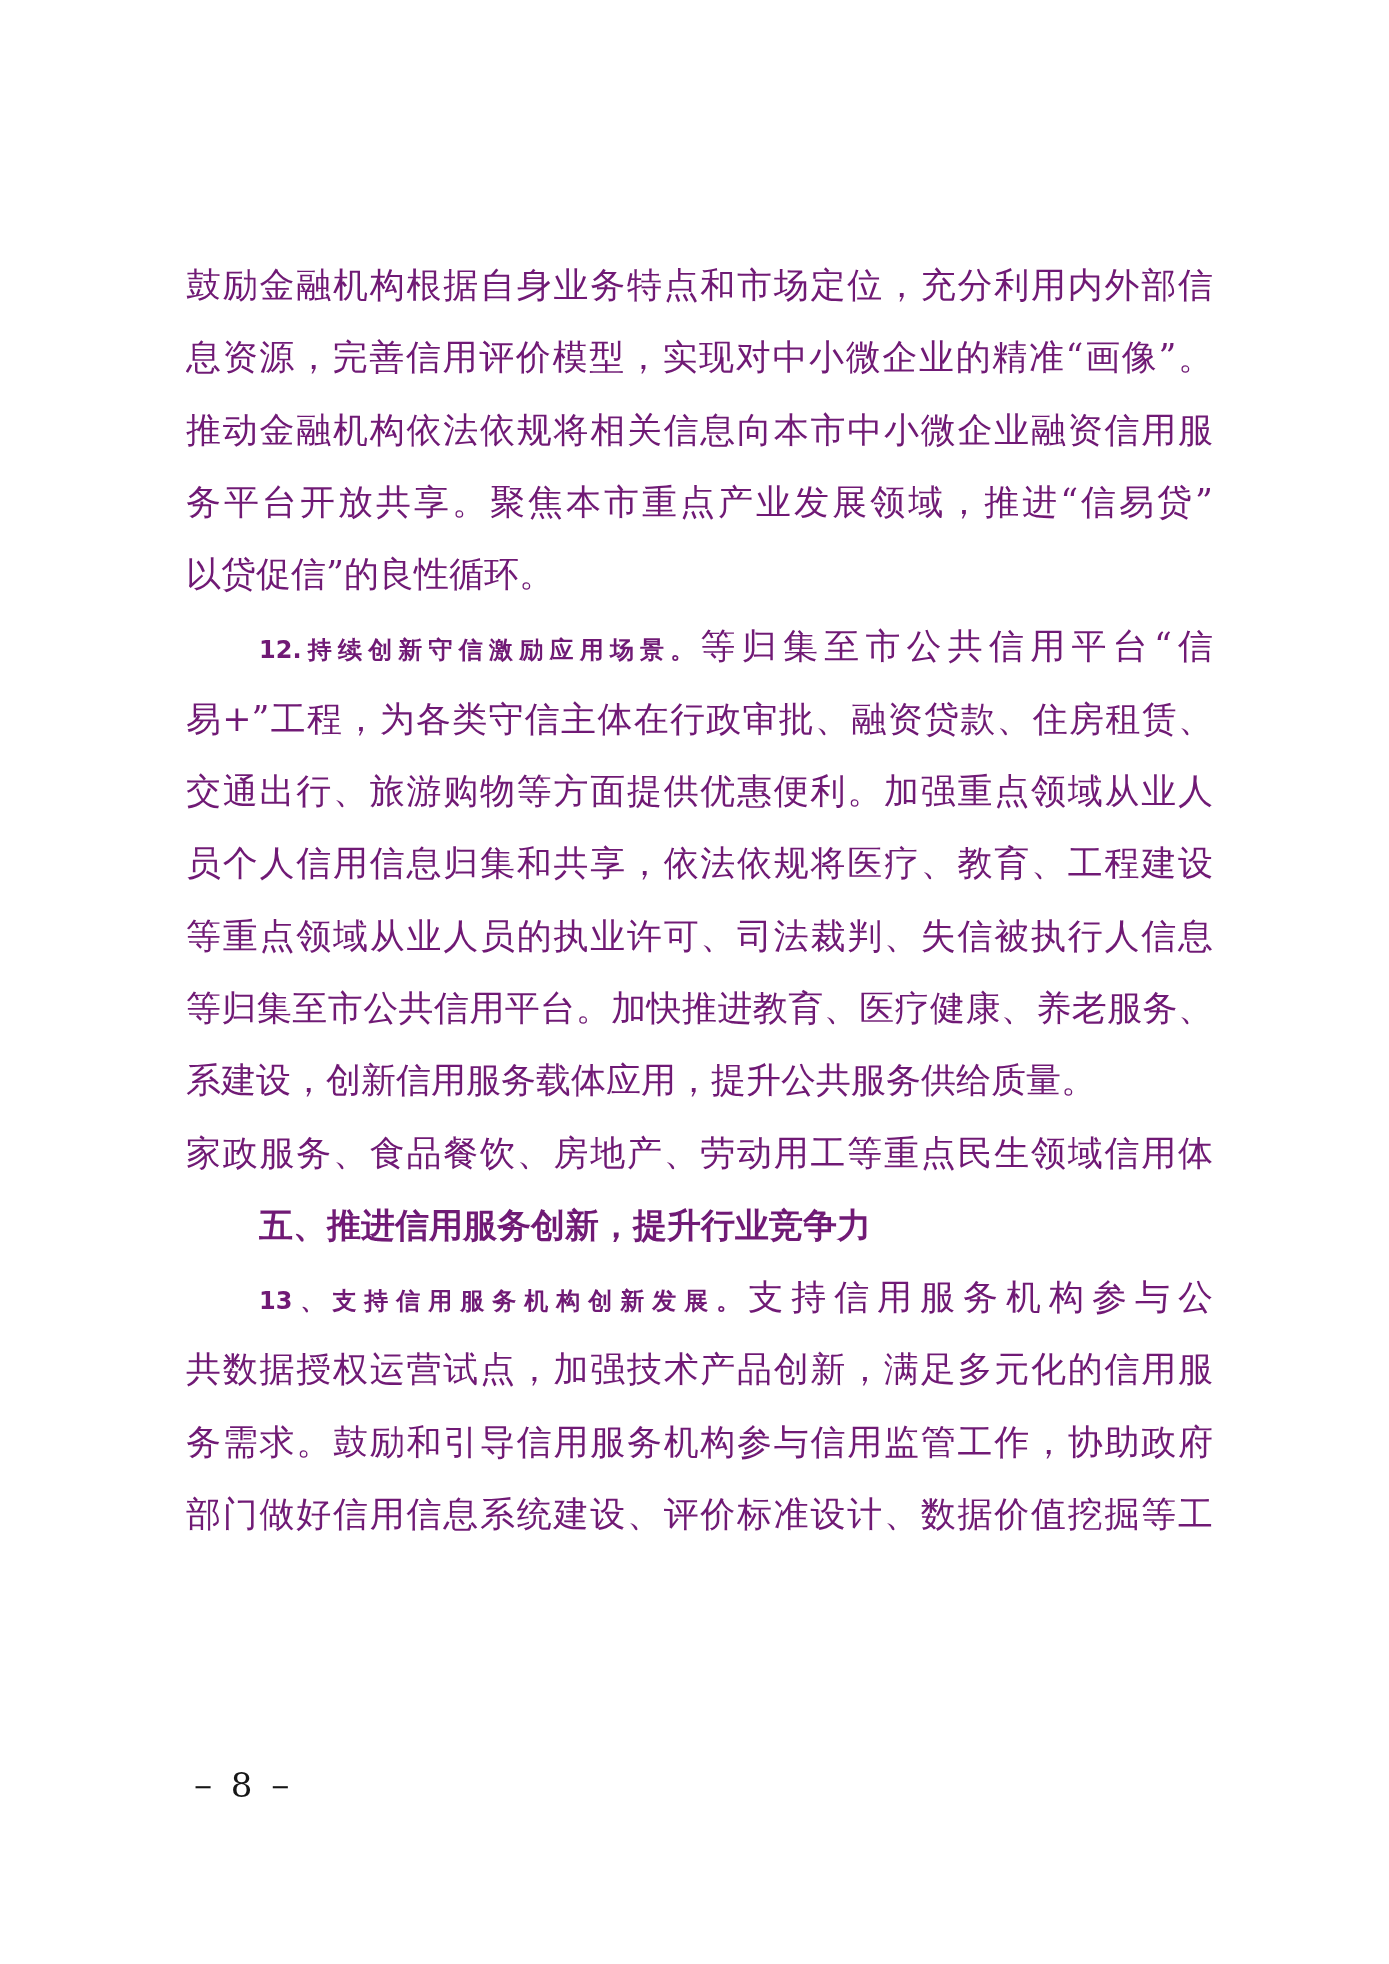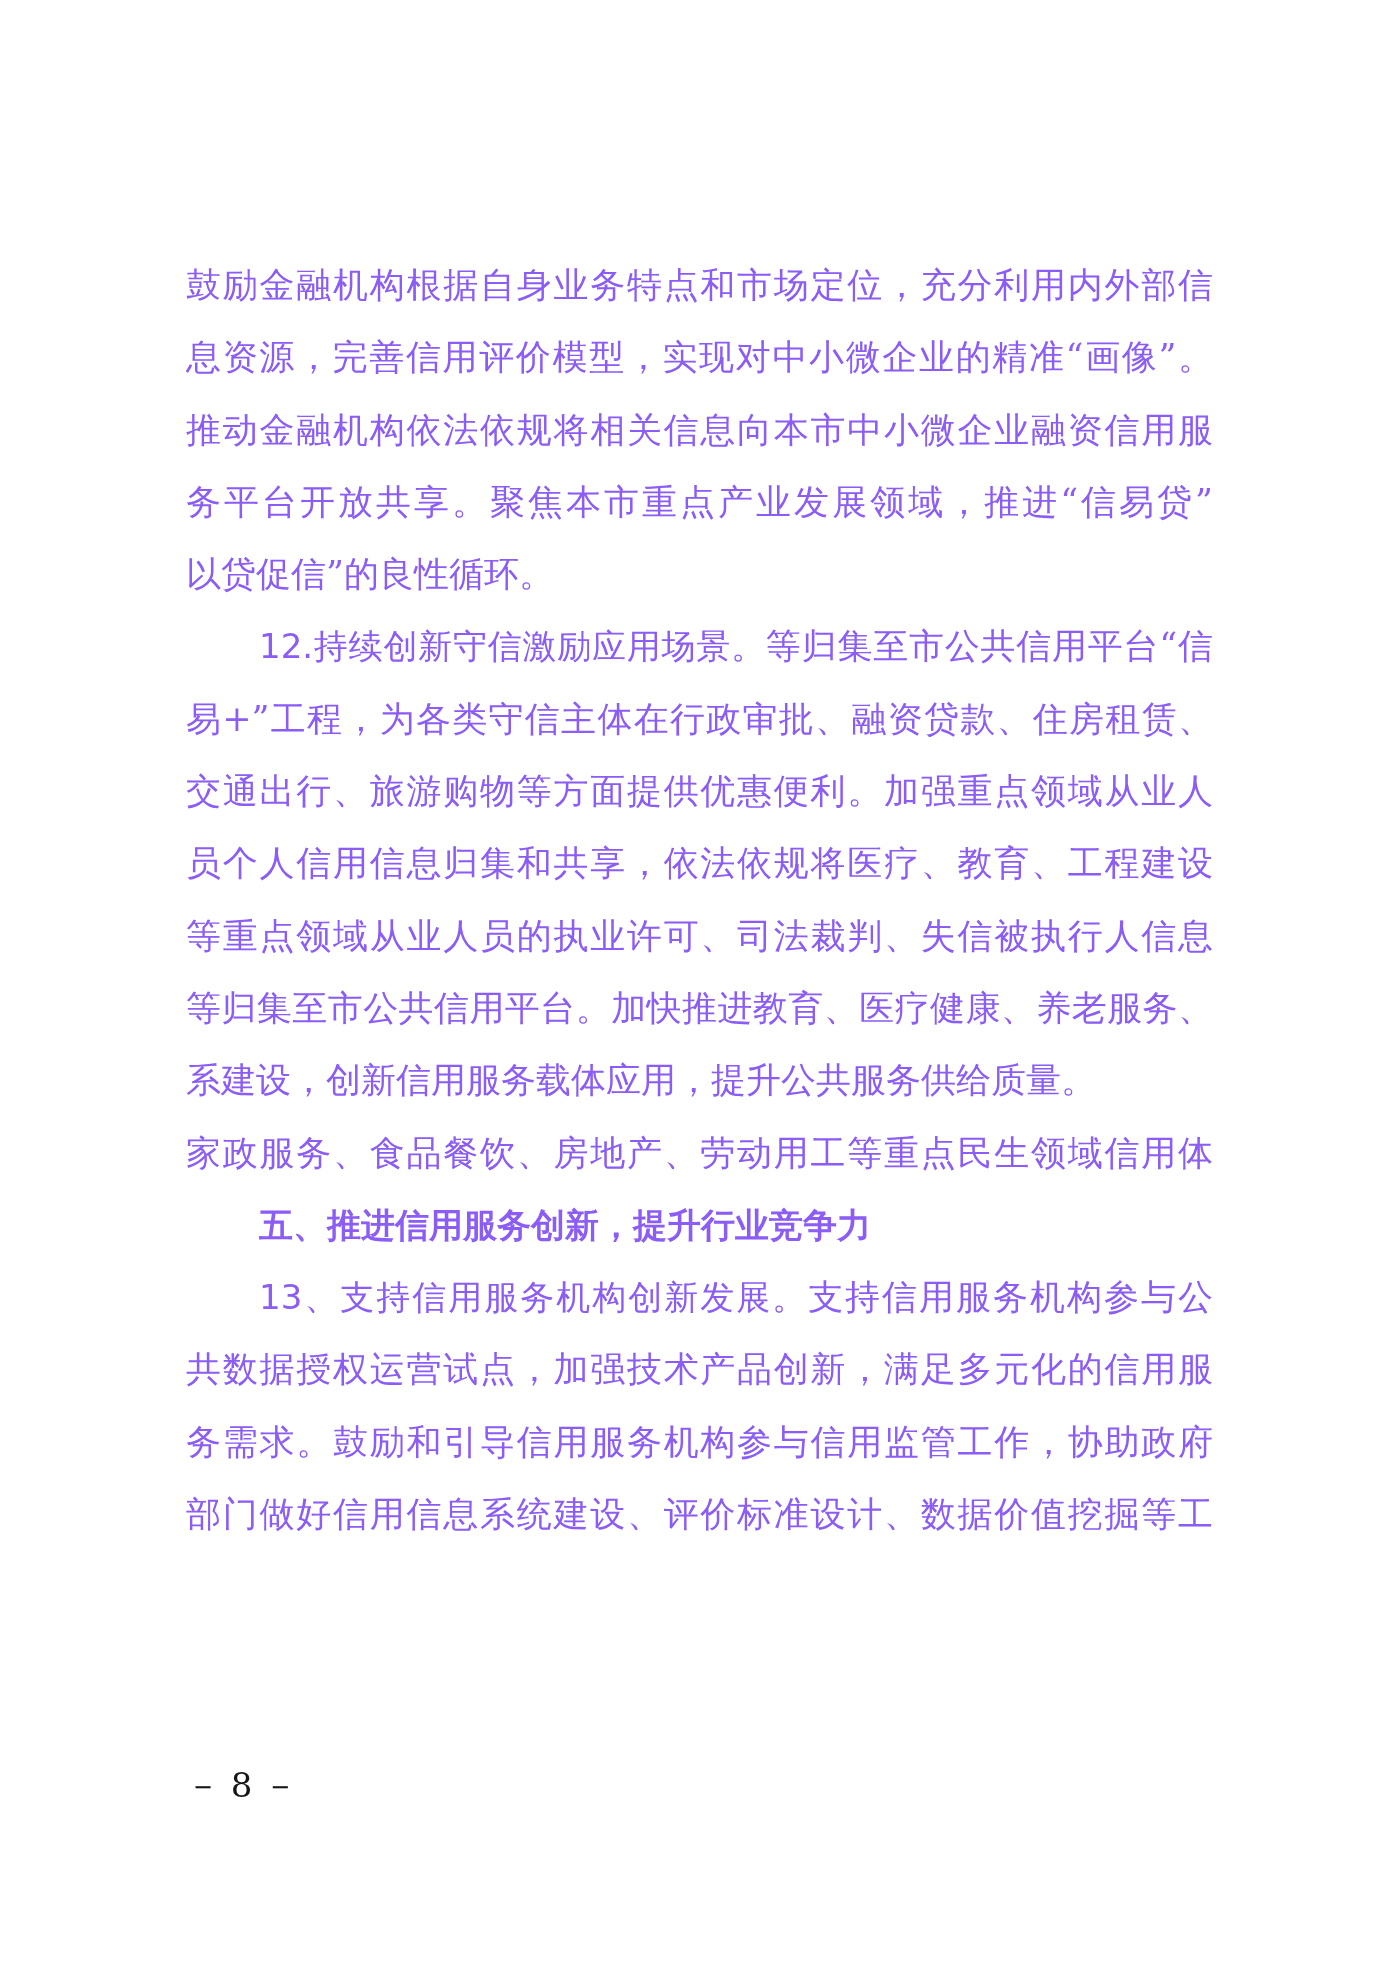--- a/index.html
+++ b/index.html
@@ -3,29 +3,29 @@
 <meta charset="utf-8">
 <style>
   html, body { margin: 0; padding: 0; background: #ffffff; }
   body { width: 1389px; height: 1964px; position: relative; overflow: hidden; }
   .page {
     position: absolute; left: 0; top: 0; width: 1389px; height: 1964px; background: #ffffff;
   }
   .body-text {
     position: absolute; left: 186px; top: 249px; width: 1027px;
     font-family: "DejaVu Serif", "Liberation Serif", serif;
-    font-size: 35px; color: #8b5cf6;
+    font-size: 35px; color: #701a75;
   }
   .line {
     height: 72.3px; line-height: 72.3px; white-space: nowrap;
     text-align: justify; text-align-last: justify; overflow: hidden;
   }
   .line.last { text-align-last: left; }
   .line.indent { padding-left: 73px; }
-  .bold { font-family: "DejaVu Sans", "Liberation Sans", sans-serif; font-weight: normal; font-size: 34px; }
+  .bold { font-family: "DejaVu Sans", "Liberation Sans", sans-serif; font-weight: bold; font-size: 24px; }
   .heading { font-family: "DejaVu Sans", "Liberation Sans", sans-serif; font-weight: bold; font-size: 34px; }
   .page-number {
     position: absolute; left: 186px; top: 1760px; height: 50px; line-height: 50px;
     font-family: "DejaVu Serif", "Liberation Serif", serif; font-size: 34px; color: #161616;
   }
 </style>
 </head>
 <body>
 
 <div class="page">

